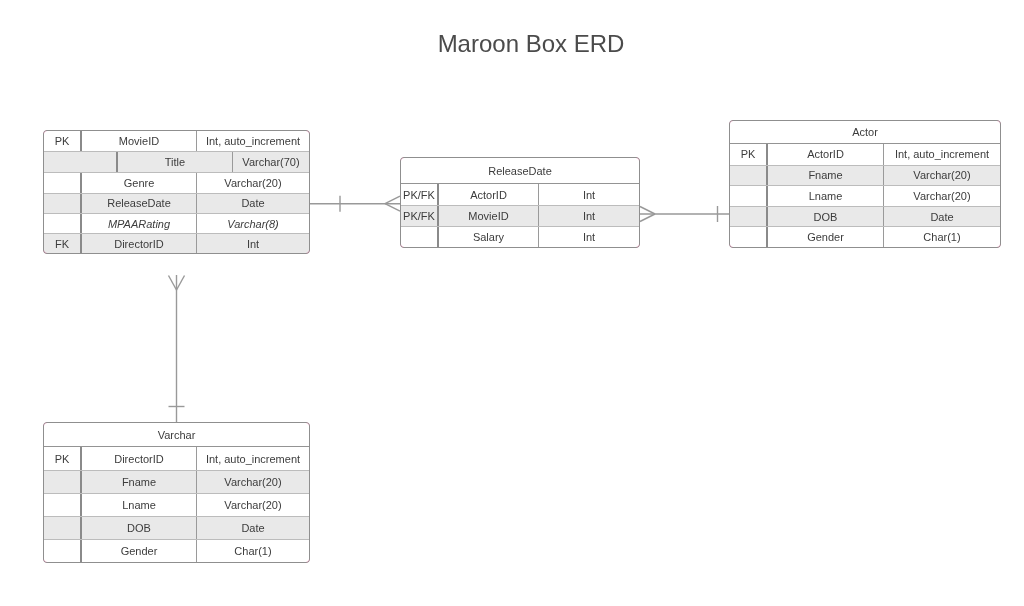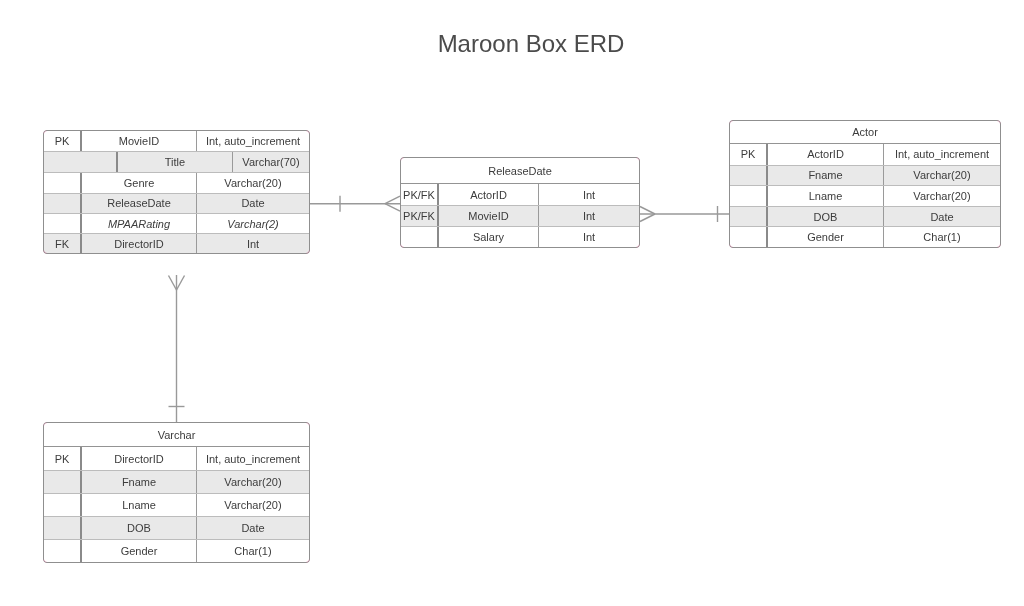--- a/index.html
+++ b/index.html
@@ -110,21 +110,21 @@
         <div class="cell type">Varchar(20)</div>
       </div>
       <div class="erd-row alt" style="grid-template-columns: 38px 115px 1fr; height: 20.3px;">
         <div class="cell key"></div>
         <div class="cell name">ReleaseDate</div>
         <div class="cell type">Date</div>
       </div>
       <div class="erd-row" style="grid-template-columns: 38px 115px 1fr; height: 20.3px; font-style: italic;">
         <div class="cell key"></div>
         <div class="cell name">MPAARating</div>
-        <div class="cell type">Varchar(2)</div>
+        <div class="cell type">Varchar(8)</div>
       </div>
       <div class="erd-row alt" style="grid-template-columns: 38px 115px 1fr; height: 20.3px;">
         <div class="cell key">FK</div>
         <div class="cell name">DirectorID</div>
         <div class="cell type">Int</div>
       </div>
     </div>
     <div class="erd-table" style="left: 400px; top: 157px; width: 240px;">
       <div class="erd-head" style="height: 26px;">ReleaseDate</div>
       <div class="erd-row" style="grid-template-columns: 38px 100px 1fr; height: 21px;">

